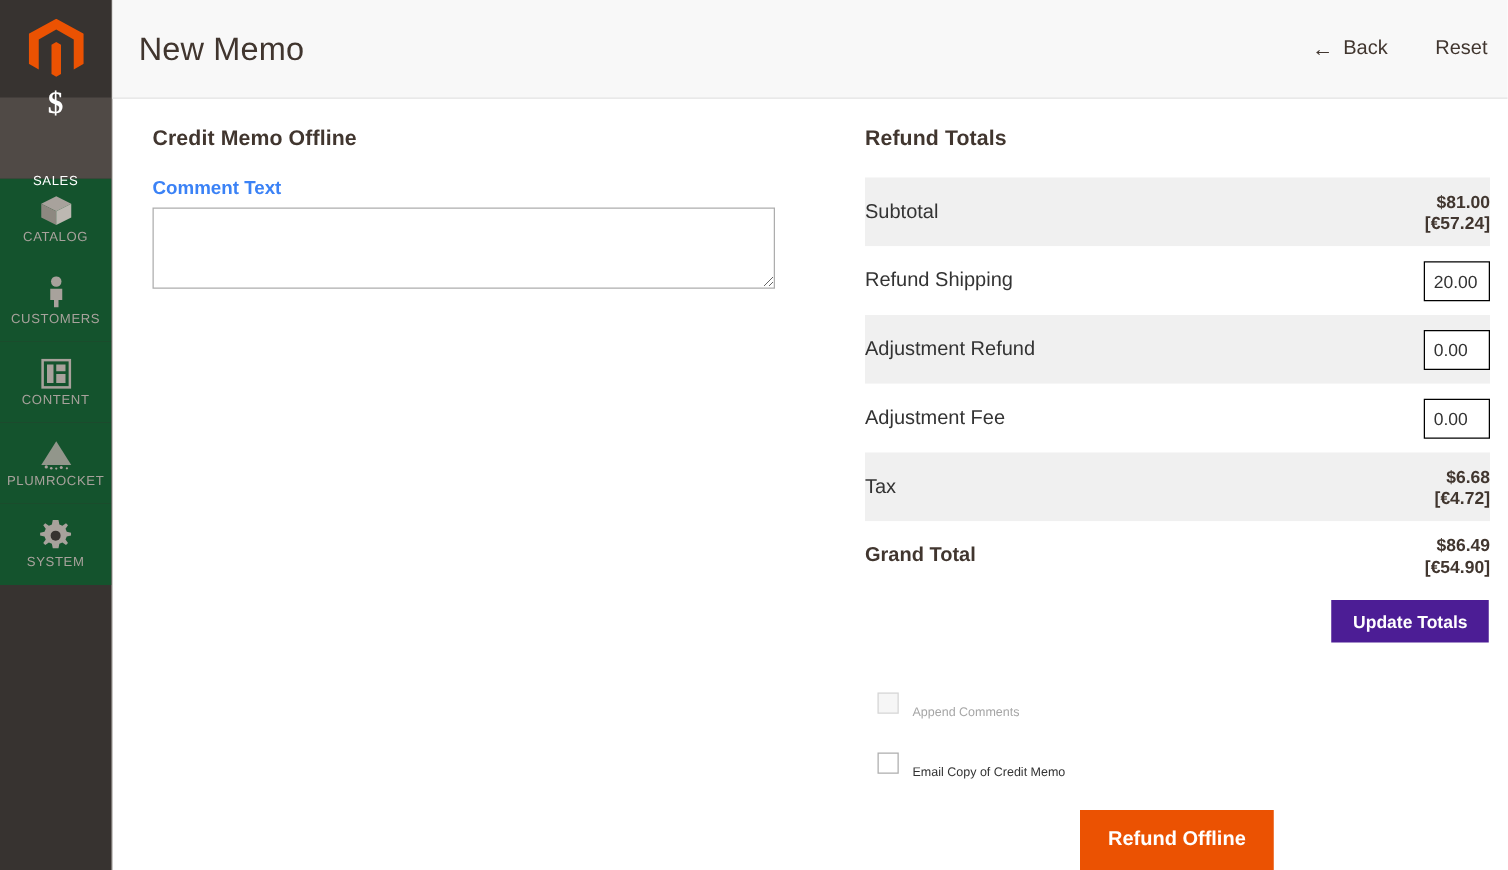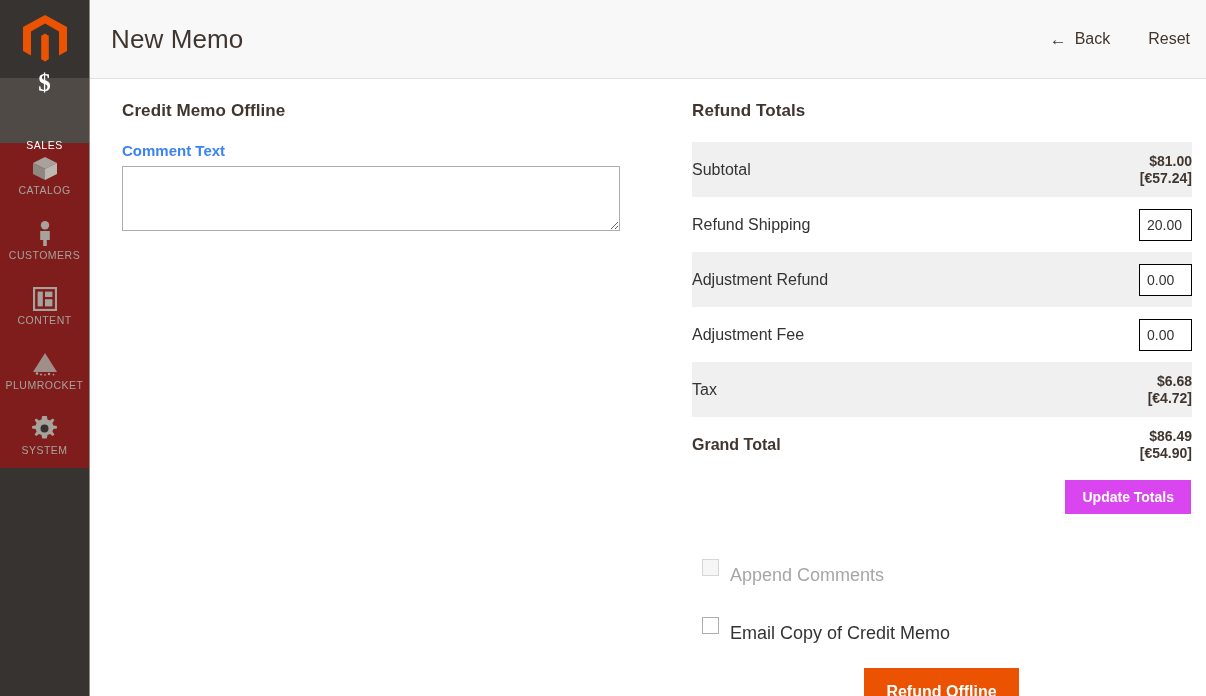--- a/index.html
+++ b/index.html
@@ -22,21 +22,21 @@
     height: 78px; background: #373330;
     display: flex; align-items: center; justify-content: center;
   }
   .logo-mark { width: 44px; height: 48px; display: block; }
 
   .nav-item {
     height: 65px;
     display: flex; flex-direction: column;
     align-items: center; justify-content: center;
     cursor: pointer; user-select: none;
-    background: #7f1d1d;
+    background: #14532d;
   }
   .nav-item.active { background: #504a46; }
   .nav-icon {
     height: 26px; display: flex; align-items: flex-end; justify-content: center;
     margin-bottom: 4px;
   }
   .nav-icon svg { display: block; }
   .nav-label {
     font-size: 10.5px; letter-spacing: .5px;
     color: #a8a29c; text-transform: uppercase;
@@ -112,34 +112,34 @@
   .tt-input-cell { text-align: right; padding-right: 20px; height: 55px; }
   .num-input {
     width: 53px; height: 32px;
     border: 1px solid #000000; background: #fff;
     font-family: Liberation Sans, sans-serif; font-size: 14px; color: #333;
     text-align: left; padding: 0 7px;
   }
 
   .update-row { display: flex; justify-content: flex-end; margin-top: 8px; padding-right: 1px; }
   .btn-update {
-    background: #d946ef; color: #ffffff; border: none;
+    background: #4c1d95; color: #ffffff; border: none;
     font-family: inherit; font-size: 14px; font-weight: bold;
     padding: 9px 17px; cursor: default;
   }
 
   .checks { margin-top: 34px; padding-left: 10px; }
   .check-row { display: flex; align-items: center; margin-bottom: 20px; cursor: pointer; }
   .check-row.disabled { cursor: default; }
   .cbox {
     width: 17px; height: 17px; border: 1px solid #adadad;
     background: #fff; flex: 0 0 17px; margin-right: 11px;
   }
   .check-row.disabled .cbox { border-color: #d6d6d6; background: #f6f6f6; }
-  .check-label { font-size: 18px; color: #333333; margin-top: 17px; }
+  .check-label { font-size: 10px; color: #333333; margin-top: 17px; }
   .check-row.disabled .check-label { color: #a6a6a6; }
 
   .submit-row { display: flex; justify-content: center; margin-top: 24px; padding-right: 1px; }
   .btn-refund {
     background: #eb5202; color: #ffffff; border: none;
     font-family: inherit; font-size: 16px; font-weight: bold;
     padding: 15px 22px; cursor: pointer;
   }
 </style>
 </head>

